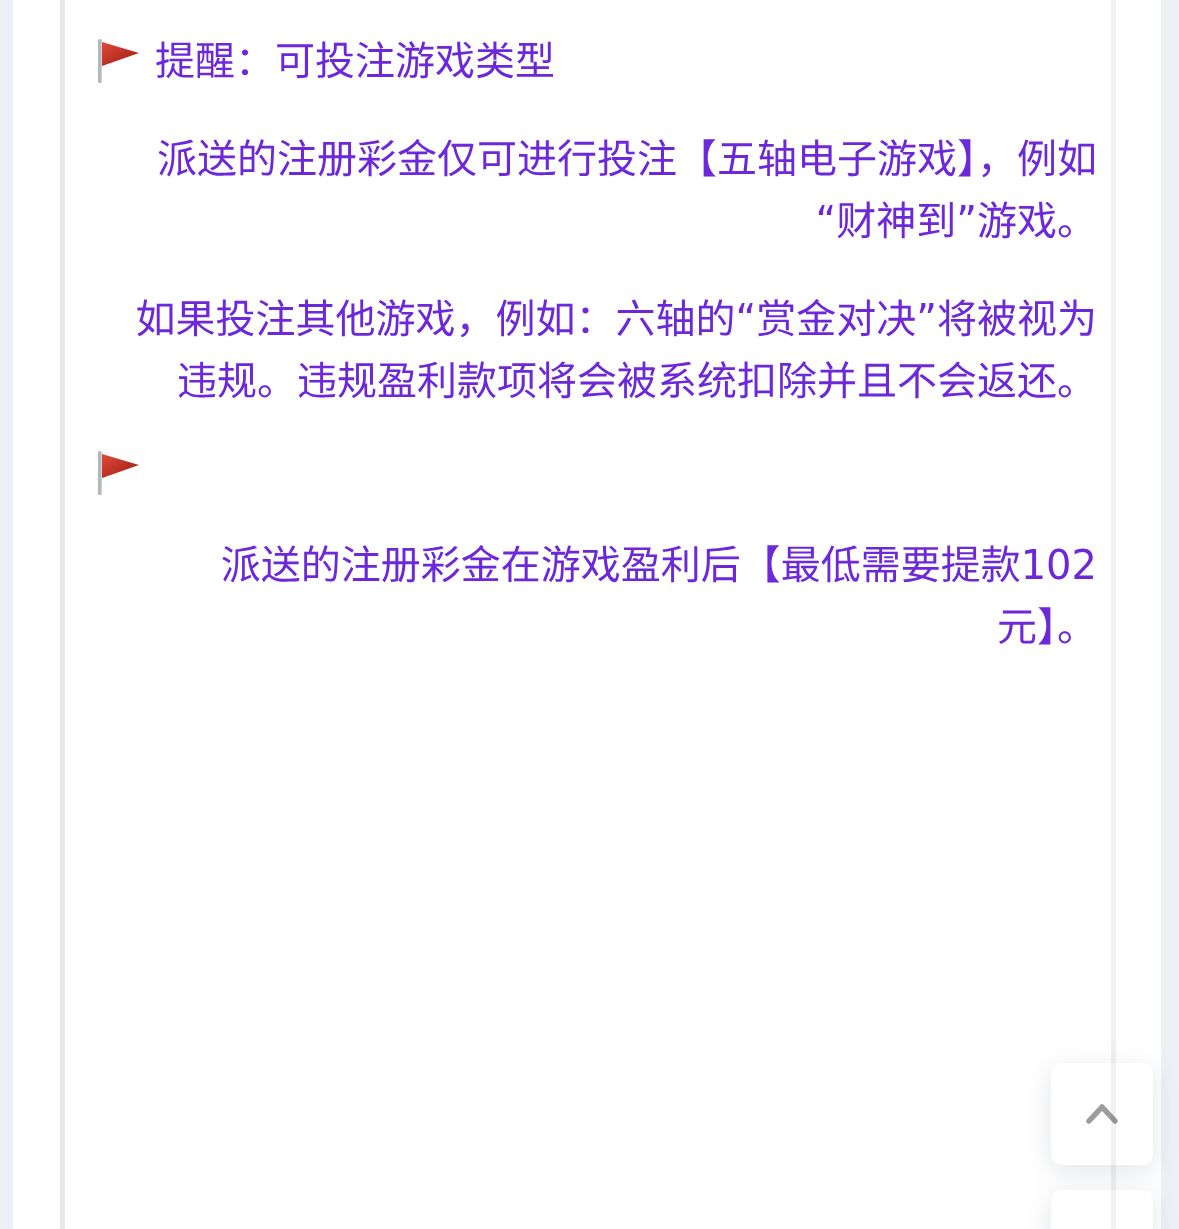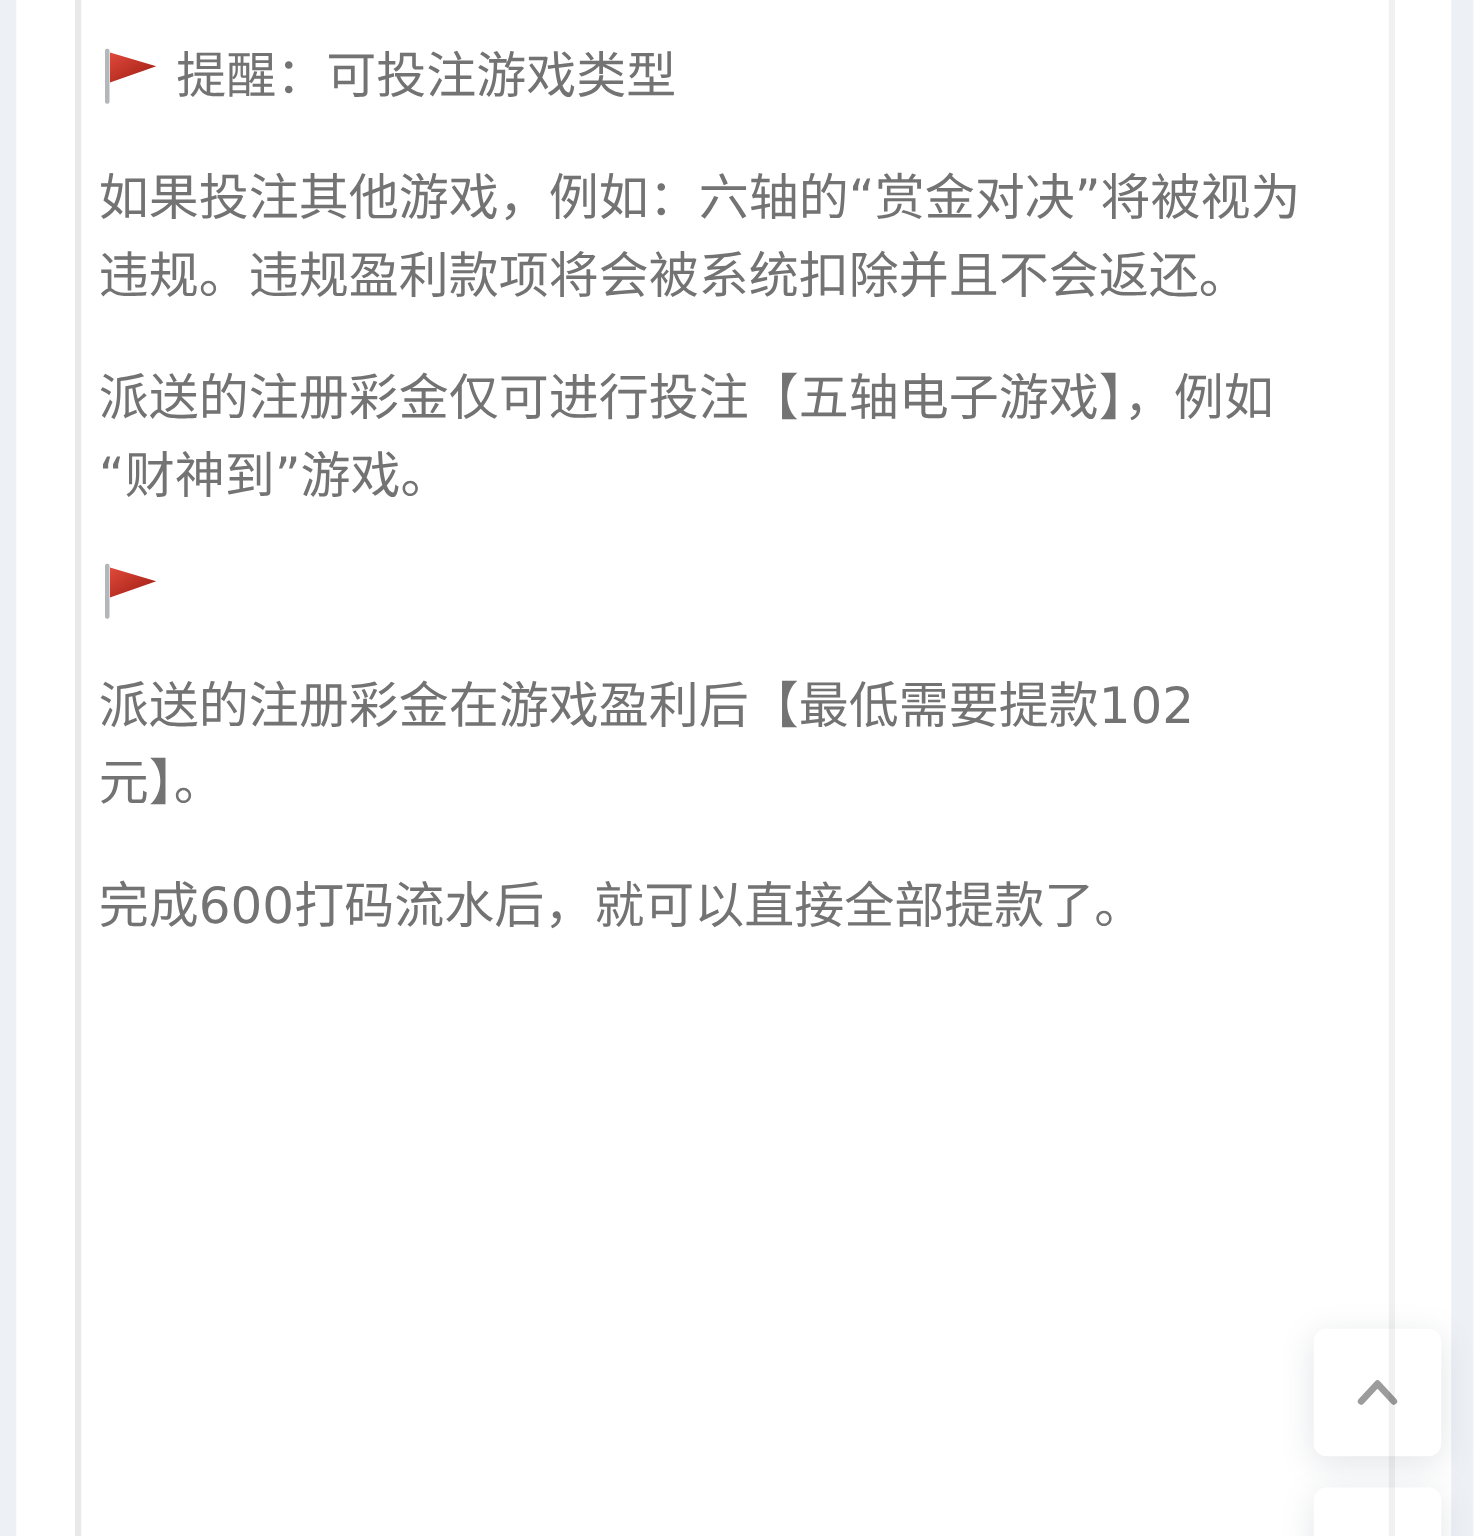--- a/index.html
+++ b/index.html
@@ -31,27 +31,28 @@
     background: #e9e9e9;
   }
   .divider-right {
     position: absolute; left: 1111px; top: 0;
     width: 5px; height: 100%;
     background: rgba(0,0,0,0.055);
     z-index: 10;
   }
   .content {
     position: absolute;
-    left: 51px; top: 0;
+    left: 65px; top: 0;
     width: 1046px;
     box-sizing: border-box;
     padding: 30px 14px 0 28px;
-    color: #737373;
+    color: #6d28d9;
     font-size: 40px;
     line-height: 62px;
+    text-align: right;
   }
   .content > :first-child { margin-top: 0; }
   .section-heading {
     display: flex;
     align-items: center;
     gap: 14px;
     margin: 36px 0;
     font-size: 40px;
     font-weight: 400;
     line-height: 62px;
@@ -109,35 +110,34 @@
             <stop offset="0" stop-color="#e04a3c"></stop>
             <stop offset="1" stop-color="#9c1a10"></stop>
           </linearGradient>
         </defs>
         <rect x="5" y="3" width="3.6" height="44" rx="1.6" fill="#b3b6ba"></rect>
         <path d="M9 6 L46 17 L9 30 Z" fill="url(#flagGrad)"></path>
       </svg>
       <span>提醒：可投注游戏类型</span>
     </h2>
 
+    <p>派送的注册彩金仅可进行投注【五轴电子游戏】，例如
+“财神到”游戏。</p>
     <p>如果投注其他游戏，例如：六轴的“赏金对决”将被视为
 违规。违规盈利款项将会被系统扣除并且不会返还。</p>
-    <p>派送的注册彩金仅可进行投注【五轴电子游戏】，例如
-“财神到”游戏。</p>
 
     <h2 class="section-heading">
       <svg class="flag-icon" viewBox="0 0 48 50" aria-hidden="true">
         <rect x="5" y="3" width="3.6" height="44" rx="1.6" fill="#b3b6ba"></rect>
         <path d="M9 6 L46 17 L9 30 Z" fill="url(#flagGrad)"></path>
       </svg>
     </h2>
 
     <p>派送的注册彩金在游戏盈利后【最低需要提款102
 元】。</p>
-    <p>完成600打码流水后，就可以直接全部提款了。</p>
 
   </div>
 
   <div class="back-to-top">
     <svg class="chevron-up-svg" width="36" height="22" viewBox="0 0 36 22" aria-hidden="true">
       <polyline points="5,18 18,4 31,18" fill="none" stroke="#9c9c9c" stroke-width="5.5" stroke-linecap="round" stroke-linejoin="round"></polyline>
     </svg>
   </div>
 
   <div class="floating-card-partial"></div>

